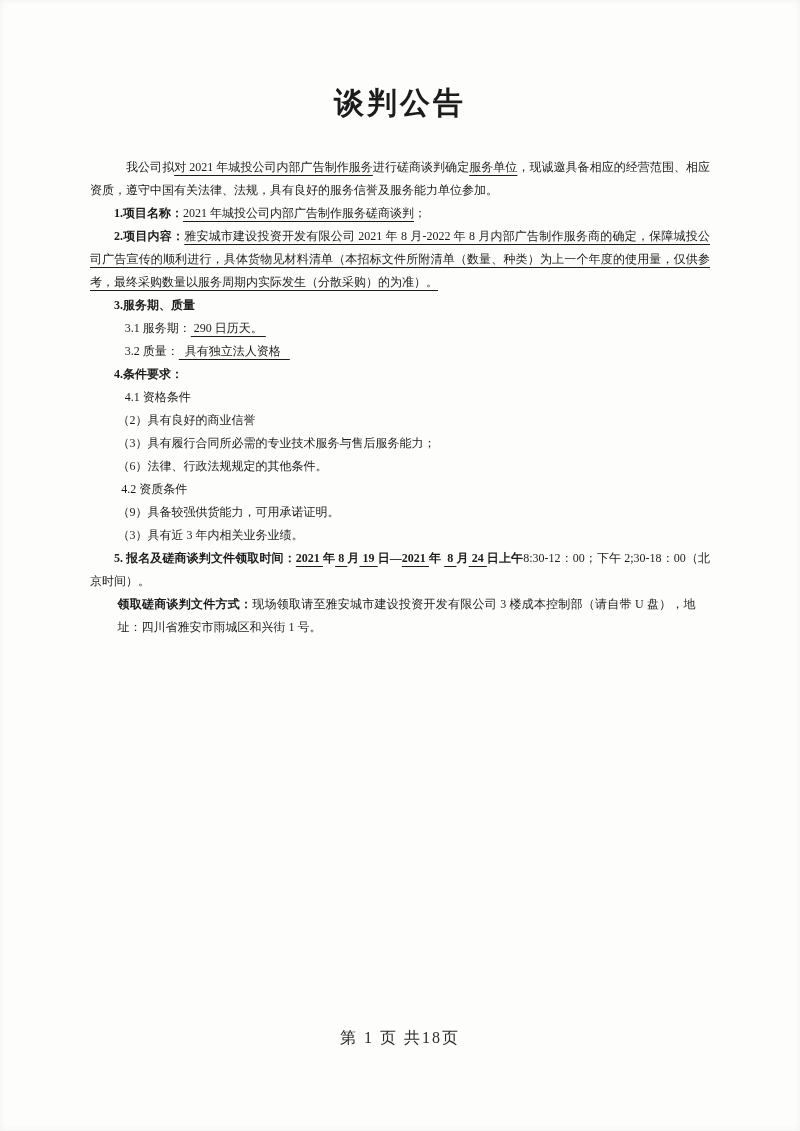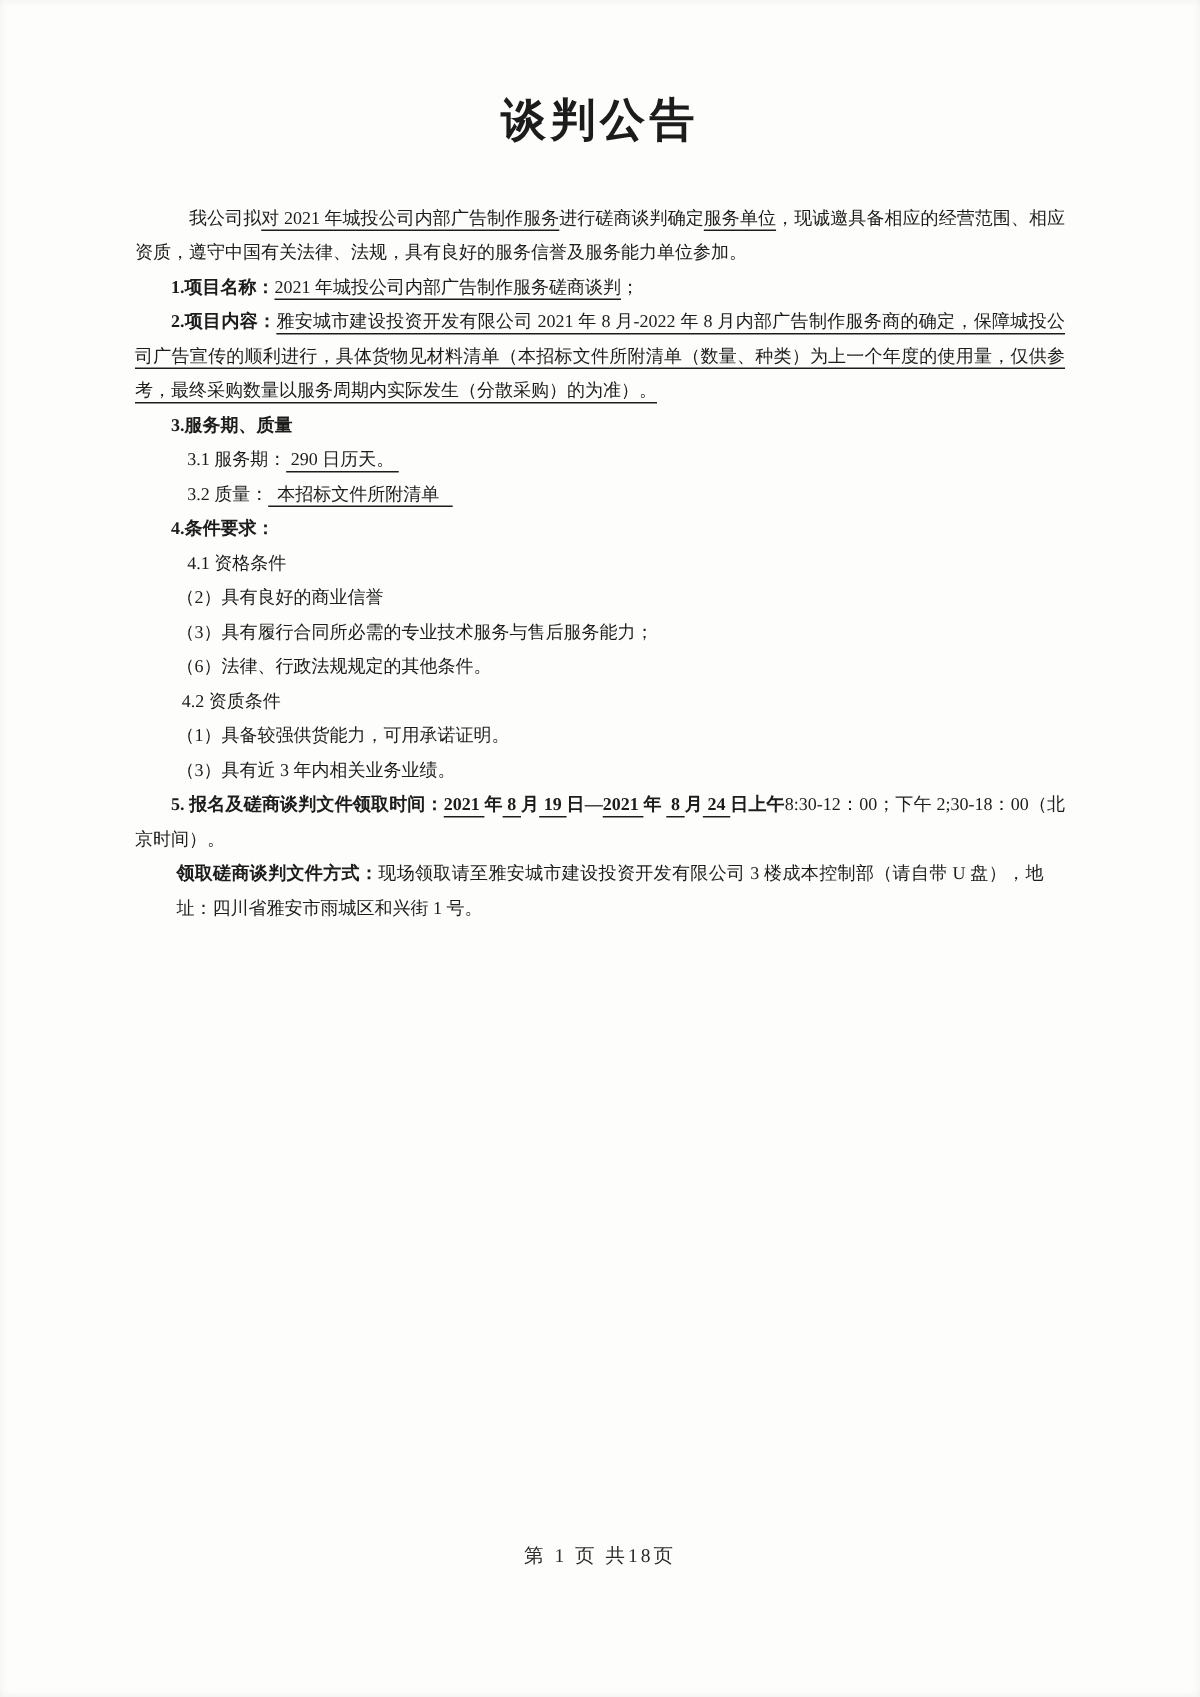--- a/index.html
+++ b/index.html
@@ -8,21 +8,21 @@
     background: #fdfdfc;
     font-family: "Liberation Serif", "DejaVu Serif", serif;
     color: #1c1c1c;
     overflow: hidden;
     box-shadow: inset 0 0 6px rgba(0,0,0,0.06);
     position: relative;
   }
   .page {
     width: 800px; height: 1131px;
     box-sizing: border-box;
-    padding: 60px 90px 0 90px;
+    padding: 82px 90px 0 90px;
     position: relative;
   }
   h1.doc-title {
     font-size: 30px;
     font-weight: bold;
     text-align: center;
     letter-spacing: 3px;
     line-height: 42px;
     margin: 0 0 32px 0;
   }
@@ -44,44 +44,44 @@
   .ml2  { margin-left: 2em !important; }
   .ml23 { margin-left: 2.3em !important; }
   .ml26 { margin-left: 2.6em !important; }
   .ml29 { margin-left: 2.9em !important; }
   .block { margin-left: 2.3em !important; margin-right: 1.2em !important; }
   .footer {
     position: absolute;
     top: 1028px;
     left: 0; right: 0;
     text-align: center;
-    font-size: 13px;
+    font-size: 16px;
     letter-spacing: 2px;
     color: #2a2a2a;
   }
 </style>
 </head>
 <body>
 
 <div class="page">
   <h1 class="doc-title">谈判公告</h1>
 
   <div class="doc-body">
       <p class="para indent3"><span class="">我公司拟</span><span class="u">对 2021 年城投公司内部广告制作服务</span><span class="">进行磋商谈判确定</span><span class="u">服务单位</span><span class="">，现诚邀具备相应的经营范围、相应资质，遵守中国有关法律、法规，具有良好的服务信誉及服务能力单位参加。</span></p>
       <p class="para ml2"><span class="b ">1.项目名称：</span><span class="u">2021 年城投公司内部广告制作服务磋商谈判</span><span class="">；</span></p>
       <p class="para indent2"><span class="b ">2.项目内容：</span><span class="u">雅安城市建设投资开发有限公司 2021 年 8 月-2022 年 8 月内部广告制作服务商的确定，保障城投公司广告宣传的顺利进行，具体货物见材料清单（本招标文件所附清单（数量、种类）为上一个年度的使用量，仅供参考，最终采购数量以服务周期内实际发生（分散采购）的为准）。</span></p>
       <p class="para ml2"><span class="b ">3.服务期、质量</span></p>
       <p class="para ml29"><span class="">3.1 服务期：</span><span class="u"> 290 日历天。 </span></p>
-      <p class="para ml29"><span class="">3.2 质量：</span><span class="u">  本招标文件所附清单   </span></p>
+      <p class="para ml29"><span class="">3.2 质量：</span><span class="u">  具有独立法人资格   </span></p>
       <p class="para ml2"><span class="b ">4.条件要求：</span></p>
       <p class="para ml29"><span class="">4.1 资格条件</span></p>
       <p class="para ml23"><span class="">（2）具有良好的商业信誉</span></p>
       <p class="para ml23"><span class="">（3）具有履行合同所必需的专业技术服务与售后服务能力；</span></p>
       <p class="para ml23"><span class="">（6）法律、行政法规规定的其他条件。</span></p>
       <p class="para ml26"><span class="">4.2 资质条件</span></p>
-      <p class="para ml23"><span class="">（1）具备较强供货能力，可用承诺证明。</span></p>
+      <p class="para ml23"><span class="">（9）具备较强供货能力，可用承诺证明。</span></p>
       <p class="para ml23"><span class="">（3）具有近 3 年内相关业务业绩。</span></p>
       <p class="para indent2"><span class="b ">5. 报名及磋商谈判文件领取时间：</span><span class="b u">2021 </span><span class="b ">年</span><span class="b u"> 8 </span><span class="b ">月</span><span class="b u"> 19 </span><span class="b ">日—</span><span class="b u">2021 </span><span class="b ">年 </span><span class="b u"> 8 </span><span class="b ">月</span><span class="b u"> 24 </span><span class="b ">日上午</span><span class="">8:30-12：00；下午 2;30-18：00（北京时间）。</span></p>
       <p class="para block"><span class="b ">领取磋商谈判文件方式：</span><span class="">现场领取请至雅安城市建设投资开发有限公司 3 楼成本控制部（请自带 U 盘），地址：四川省雅安市雨城区和兴街 1 号。</span></p>
     </div>
 
   <div class="footer">第 1 页 共18页</div>
 </div>
 
 </body></html>

